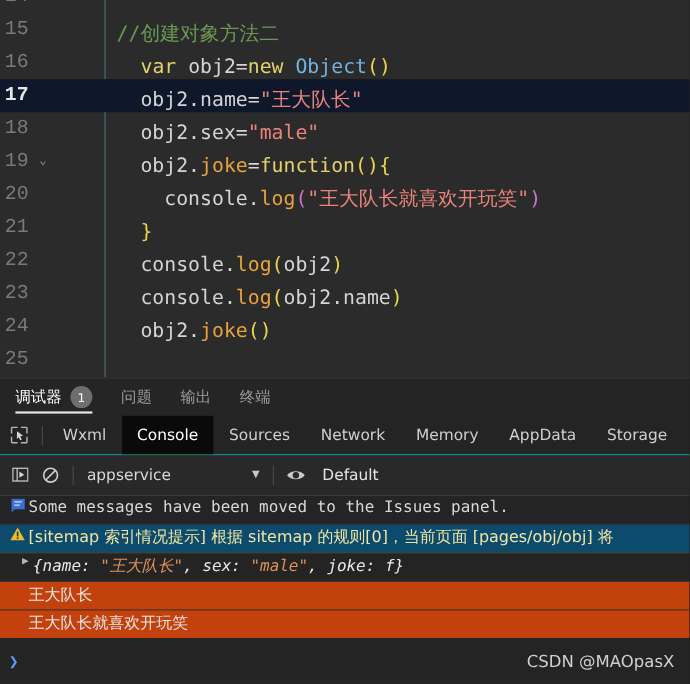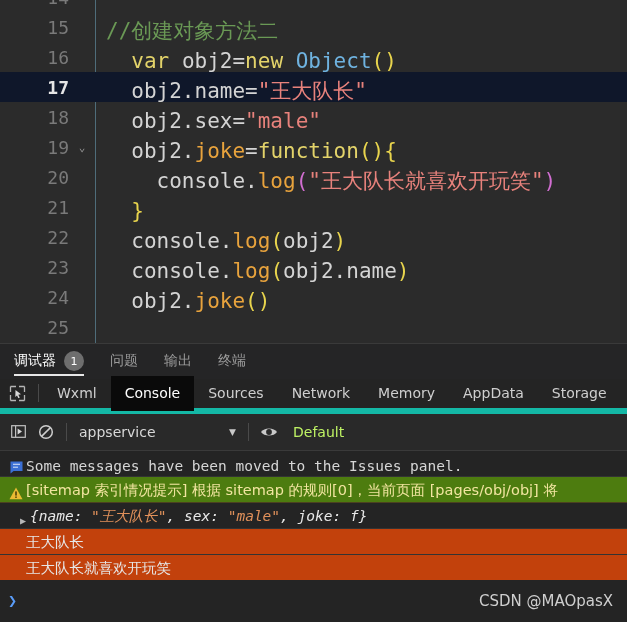--- a/index.html
+++ b/index.html
@@ -28,42 +28,43 @@
   .code-row.active { background: #0f172a; }
   .gutter {
     width: 95px;
     flex: 0 0 95px;
     text-align: right;
     padding-right: 6px;
     color: #7a7a7a;
     font-size: 18px;
     display: flex;
     align-items: center;
-    justify-content: flex-end;
+    justify-content: flex-start;
     gap: 6px;
     position: relative;
     user-select: none;
+    font-family: Liberation Mono, monospace;
   }
   .lnum { display: inline-block; min-width: 26px; text-align: right; }
   .code-row.active .lnum { color: #e6e6e6; font-weight: bold; }
   .fold {
     width: 14px; height: 14px;
     display: inline-flex; align-items: center; justify-content: center;
     color: #9a9a9a; font-size: 11px; line-height: 1;
   }
   .fold.empty { visibility: hidden; }
   .guide {
     position: absolute;
     left: 95px; top: 0; bottom: 0;
     width: 1px;
     background: #4f6d7a;
   }
   .code-text {
     padding-left: 11px;
-    font-size: 21px;
+    font-size: 18px;
     white-space: pre;
     color: #d4d4d4;
     line-height: 30px;
     margin-top: 8px;
   }
   .c-comment { color: #6a9955; }
   .c-key     { color: #e3d36a; }
   .c-ident   { color: #d4d4d4; }
   .c-type    { color: #6fb3e0; }
   .c-paren   { color: #e8d44d; }
@@ -116,21 +117,21 @@
     padding: 0 6px;
   }
 
   
   .dev-tabs {
     background: #242424;
     height: 35px;
     flex: 0 0 35px;
     display: flex;
     align-items: center;
-    border-bottom: 6px solid #14b8a6;
+    border-bottom: 1px solid #14b8a6;
   }
   .inspect-btn {
     width: 34px; height: 35px;
     display: flex; align-items: center; justify-content: center;
   }
   .divider-v { width: 1px; height: 18px; background: #4a4a4a; margin: 0 4px; }
   .dtab {
     font-size: 14px;
     color: #cfcfcf;
     height: 35px;
@@ -174,46 +175,46 @@
     border: 1px solid #5a5a5a;
     color: #bdbdbd;
     font-size: 14px;
     padding: 0 6px;
     font-family: "DejaVu Sans", "Liberation Sans", sans-serif;
     outline: none;
     min-width: 0;
   }
   .filter-input::placeholder { color: #9a9a9a; }
   .level-select {
-    color: #bef264;
+    color: #e5e5e5;
     font-size: 14px;
     padding-left: 8px;
     white-space: nowrap;
   }
 
   
   .console-body {
     flex: 1 1 auto;
     background: #242424;
     overflow: hidden;
     font-family: "DejaVu Sans Mono", "Liberation Mono", monospace;
   }
   .msg {
     display: flex;
-    align-items: flex-end;
+    align-items: flex-start;
     min-height: 26px;
     padding: 2px 4px 2px 6px;
     border-bottom: 1px solid #333333;
     font-size: 14.5px;
     white-space: nowrap;
     overflow: hidden;
   }
   .msg-ico { width: 20px; flex: 0 0 20px; display: flex; align-items: center; justify-content: center; }
   .msg-info { background: #242424; color: #d6d6d6; }
-  .msg-warn { background: #4d7c0f; color: #f2e5a0; border-bottom-color: #4b421f; }
+  .msg-warn { background: #0c4a6e; color: #f2e5a0; border-bottom-color: #4b421f; }
   .msg-log  { background: #c2410c; color: #e6e6e6; }
   .msg-text { overflow: hidden; }
   .msg-obj .msg-text { font-style: italic; color: #e8e8e8; }
   .disc {
     color: #b8b8b8; font-size: 10px; width: 14px; flex: 0 0 14px;
     display: flex; align-items: center; justify-content: center;
   }
   .o-str { color: #e0905a; }
   .indent { width: 10px; flex: 0 0 10px; }
   .cjk-msg { font-family: "DejaVu Sans", "Liberation Sans", sans-serif; }

